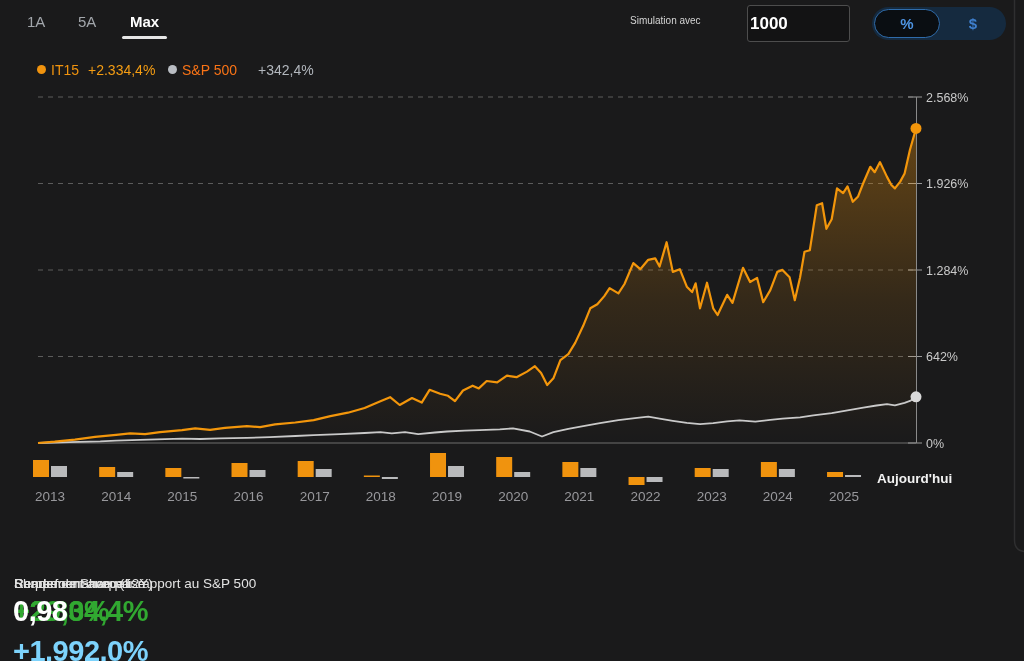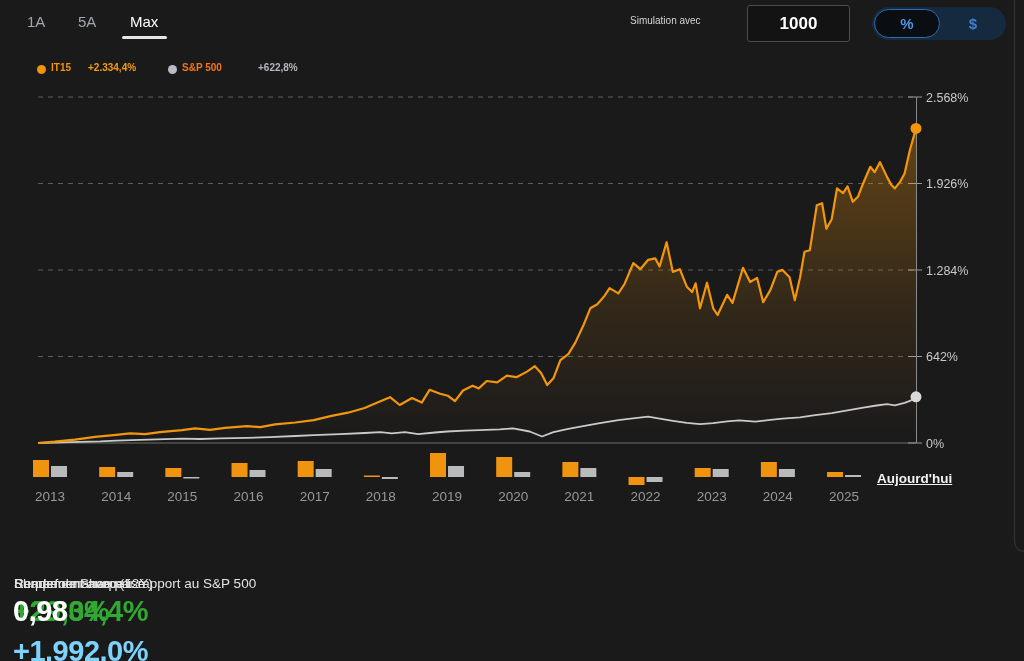--- a/index.html
+++ b/index.html
@@ -1,40 +1,40 @@
 <!DOCTYPE html>
 <html><head>
 <meta charset="utf-8">
 <style>
   html,body{margin:0;padding:0;background:#1a1a1b;}
   body{width:1024px;height:661px;overflow:hidden;position:relative;
        font-family:"Liberation Sans",sans-serif;-webkit-font-smoothing:antialiased;}
   
   .tab{position:absolute;top:13px;font-size:15px;color:#a2a6ab;cursor:pointer;}
-  .tab.active{color:#ffffff;font-weight:normal;}
+  .tab.active{color:#ffffff;font-weight:bold;}
   #tab-underline{position:absolute;left:122px;top:36px;width:45px;height:3px;background:#e6e6e6;border-radius:2px;}
   
   #sim-label{position:absolute;left:630px;top:15px;font-size:10px;color:#d4d4d4;}
   #sim-input{position:absolute;left:747px;top:5px;width:97px;height:33px;background:#131314;
              border:1px solid #4d4d4d;border-radius:3px;color:#ffffff;font-weight:bold;
-             font-size:17px;text-align:center;font-family:"Liberation Sans",sans-serif;outline:none;}
+             font-size:17px;font-family:"Liberation Sans",sans-serif;outline:none;}
   #unit-toggle{position:absolute;left:872px;top:7px;width:134px;height:33px;border-radius:17px;background:#152a3f;}
   #pct-btn{position:absolute;left:2px;top:2px;width:64px;height:27px;border-radius:15px;background:#0a0e12;
            border:1.5px solid #2f6cab;color:#4e94e2;font-weight:bold;font-size:15px;
            display:flex;align-items:center;justify-content:center;cursor:pointer;}
   #dollar-btn{position:absolute;left:72px;top:2px;width:58px;height:29px;color:#3f80cf;font-weight:bold;
            font-size:15px;display:flex;align-items:center;justify-content:center;cursor:pointer;}
   
   .legend-dot{position:absolute;top:65px;width:9px;height:9px;border-radius:50%;}
-  .legend-text{position:absolute;top:62px;font-size:10px;font-weight:bold;}
+  .legend-text{position:absolute;top:62px;font-size:14px;font-weight:normal;}
   
   #chart-svg{position:absolute;left:0;top:0;width:1024px;height:661px;}
   #chart-svg .axis-label{fill:#c9c9c9;font-size:12.5px;font-family:"Liberation Sans",sans-serif;}
   #chart-svg .year-label{fill:#98989c;font-size:13.5px;font-family:"Liberation Sans",sans-serif;}
-  #today-label{position:absolute;left:877px;top:471px;font-size:13.5px;font-weight:bold;color:#f2f2f2;text-decoration:underline;}
+  #today-label{position:absolute;left:877px;top:471px;font-size:13.5px;font-weight:bold;color:#f2f2f2;}
   
   .stat-card{position:absolute;top:563px;height:83px;background:#242426;border-radius:8px;}
   .stat-card:nth-of-type(1){left:18px;width:257px;}
   .stat-card:nth-of-type(2){left:289px;width:260px;}
   .stat-card:nth-of-type(3){left:562px;width:259px;}
   .stat-card:nth-of-type(4){left:832px;width:183px;}
   .stat-label{position:absolute;left:14px;top:13px;font-size:13.5px;color:#e3e3e3;white-space:nowrap;}
   .stat-value{position:absolute;left:13px;top:32px;font-size:29px;font-weight:bold;letter-spacing:-0.5px;}
 </style>
 </head>
@@ -50,21 +50,21 @@
 <div id="unit-toggle">
   <div id="pct-btn">%</div>
   <div id="dollar-btn">$</div>
 </div>
 
 <span class="legend-dot" style="left: 37px; background: rgb(240, 147, 14);"></span>
 <span class="legend-text" style="left: 51px; color: rgb(240, 147, 14);">IT15</span>
 <span class="legend-text" style="left: 88px; color: rgb(245, 157, 19);">+2.334,4%</span>
 <span class="legend-dot" style="left: 168px; background: rgb(185, 189, 195);"></span>
 <span class="legend-text" style="left: 182px; color: #f97316;">S&amp;P 500</span>
-<span class="legend-text" style="left: 258px; color: rgb(178, 183, 189);">+622,8%</span>
+<span class="legend-text" style="left: 258px; color: rgb(178, 183, 189);">+342,4%</span>
 
 <svg id="chart-svg" viewBox="0 0 1024 661">
     <defs>
       <linearGradient id="areaGrad" x1="0" y1="0" x2="0" y2="1">
         <stop offset="0" stop-color="#f3960b" stop-opacity="0.34"></stop>
         <stop offset="0.55" stop-color="#f3960b" stop-opacity="0.12"></stop>
         <stop offset="1" stop-color="#f3960b" stop-opacity="0"></stop>
       </linearGradient>
     </defs>
     <line x1="38" y1="97.0" x2="916" y2="97.0" stroke="#5c5c5c" stroke-width="1" stroke-dasharray="5 5"></line>

